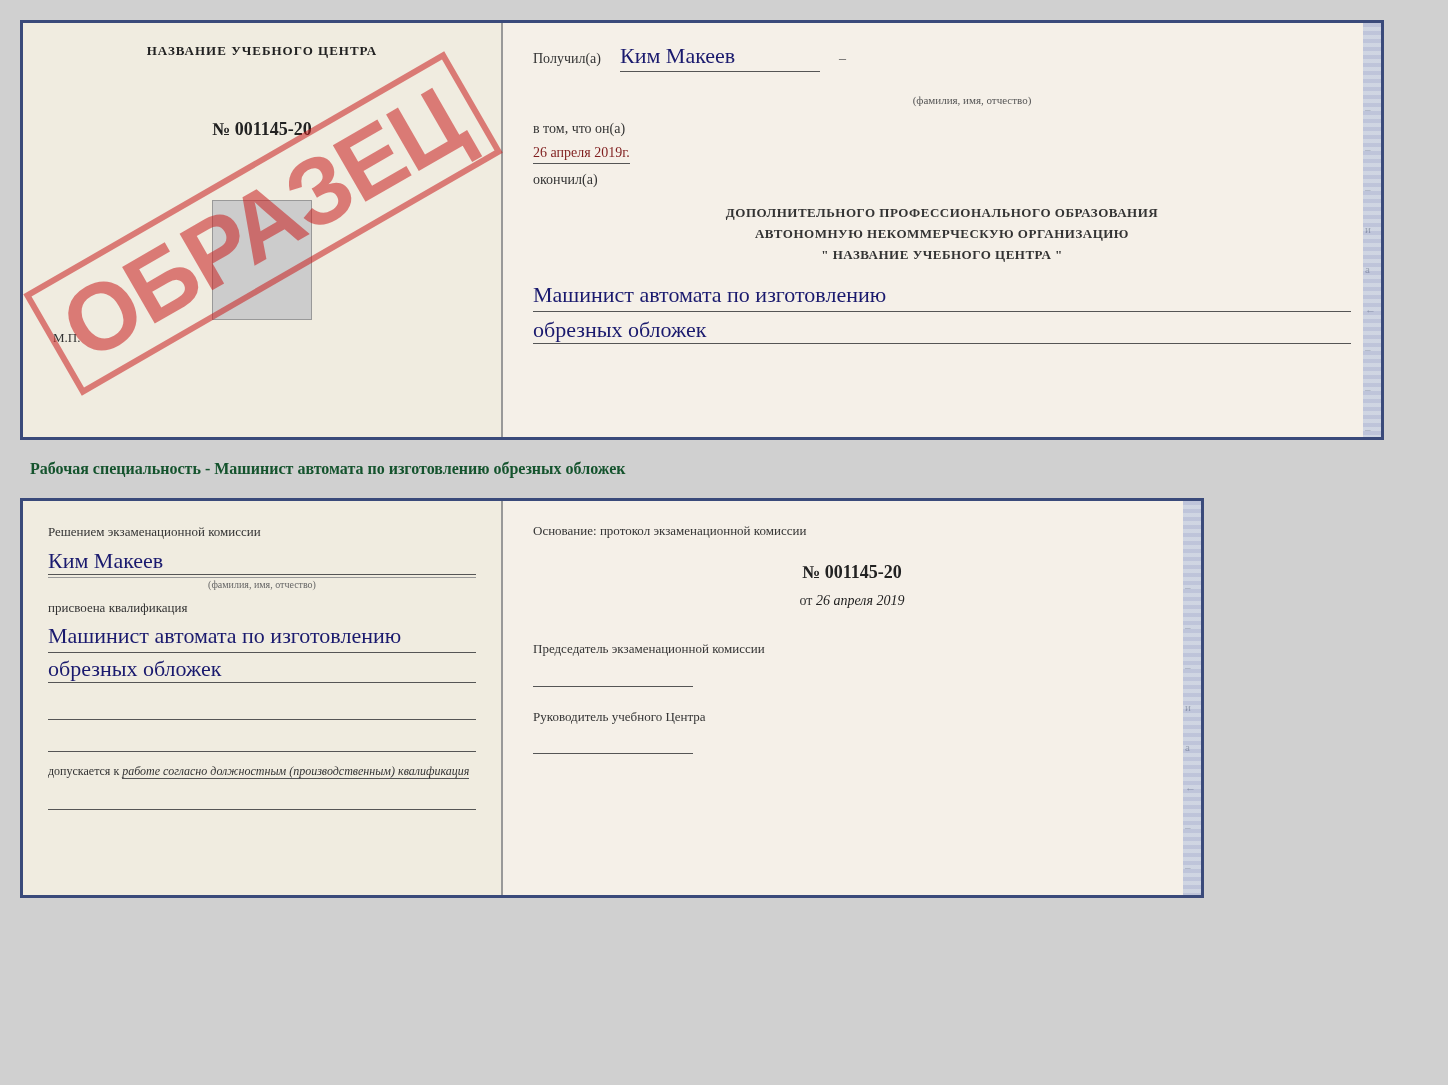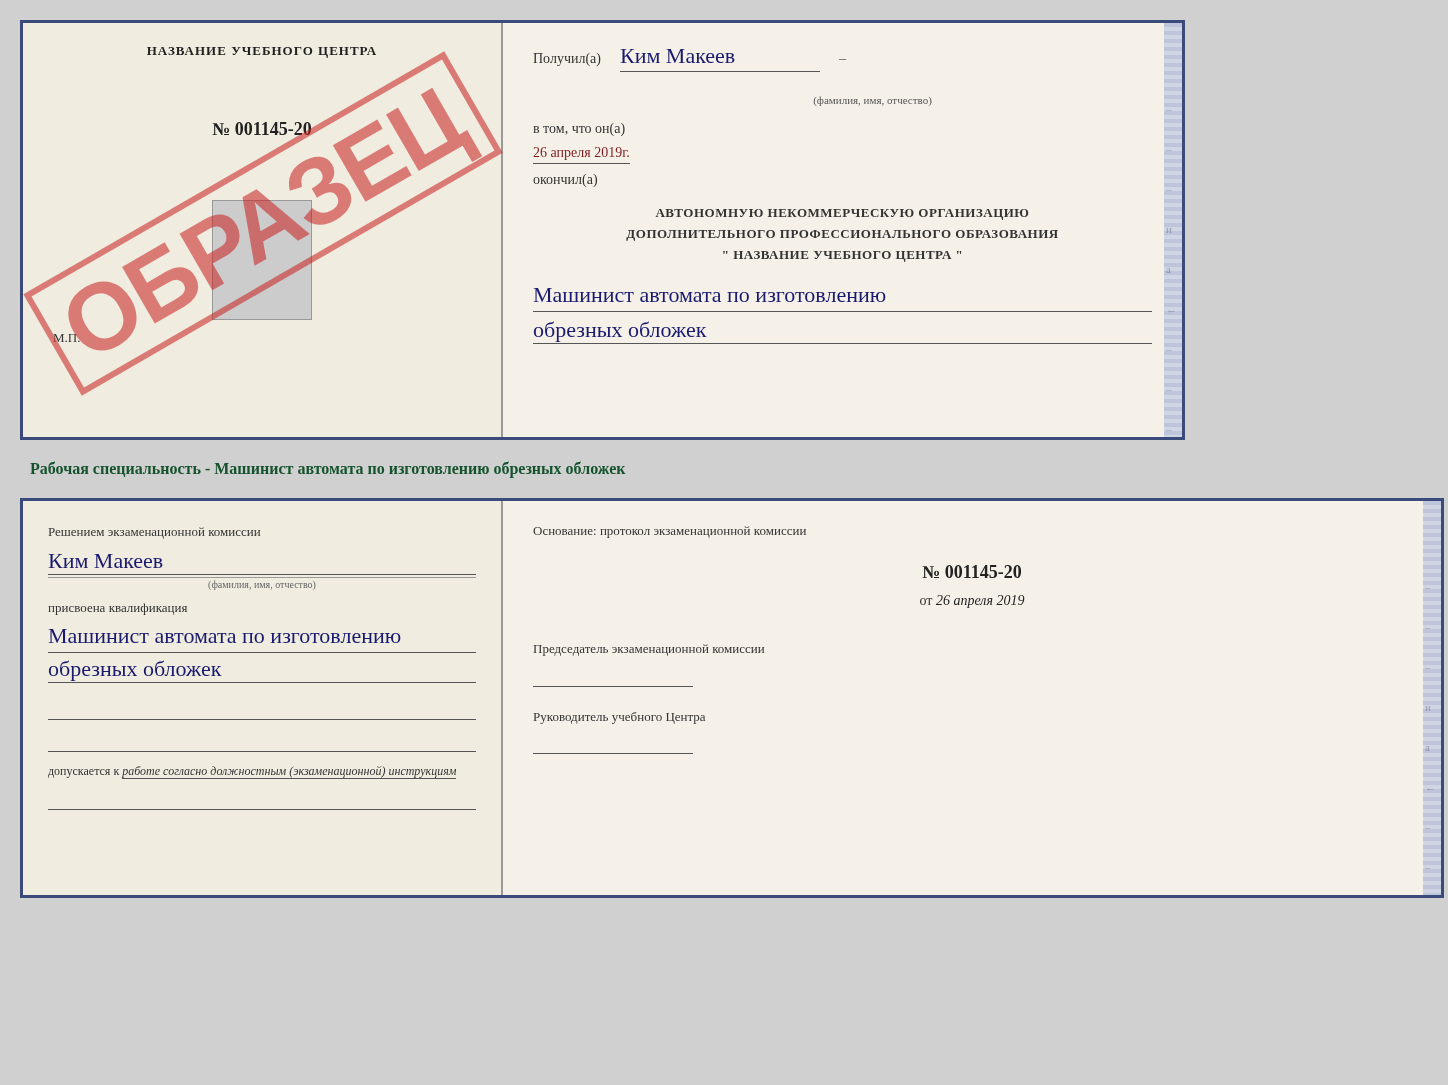--- a/index.html
+++ b/index.html
@@ -15,21 +15,21 @@
       display: flex;
       flex-direction: column;
       gap: 12px;
     }
 
     
     .document-top {
       display: flex;
       background: #f5f0e8;
       border: 3px solid #3a4a7a;
-      width: 1165px;
+      width: 1364px;
       min-height: 420px;
       position: relative;
       overflow: hidden;
     }
 
     .doc-left {
       width: 480px;
       border-right: 2px solid #999;
       padding: 20px 25px;
       position: relative;
@@ -230,21 +230,21 @@
       color: #14532d;
       padding: 8px 0 8px 10px;
       font-weight: bold;
     }
 
     
     .document-bottom {
       display: flex;
       background: #f5f0e8;
       border: 3px solid #3a4a7a;
-      width: 1424px;
+      width: 1184px;
       min-height: 400px;
       position: relative;
       overflow: hidden;
     }
 
     .doc-bottom-left {
       width: 480px;
       border-right: 2px solid #999;
       padding: 20px 25px;
       position: relative;
@@ -442,22 +442,22 @@
       </div>
       <div class="fio-caption">(фамилия, имя, отчество)</div>
 
       <div class="v-tom-line">
         <span>в том, что он(а)</span>
         <span class="date-written">26 апреля 2019г.</span>
         <span>окончил(а)</span>
       </div>
 
       <div class="org-block">
+        <div>ДОПОЛНИТЕЛЬНОГО ПРОФЕССИОНАЛЬНОГО ОБРАЗОВАНИЯ</div>
         <div>АВТОНОМНУЮ НЕКОММЕРЧЕСКУЮ ОРГАНИЗАЦИЮ</div>
-        <div>ДОПОЛНИТЕЛЬНОГО ПРОФЕССИОНАЛЬНОГО ОБРАЗОВАНИЯ</div>
         <div class="org-name-quotes">" НАЗВАНИЕ УЧЕБНОГО ЦЕНТРА "</div>
       </div>
 
       <div class="profession-written">Машинист автомата по изготовлению</div>
       <div class="profession-line2">обрезных обложек</div>
 
       <div class="right-edge-marks">
         <span>–</span>
         <span>–</span>
         <span>–</span>
@@ -488,21 +488,21 @@
       <div class="prisvoena-label">присвоена квалификация</div>
 
       <span class="qualification-written">Машинист автомата по изготовлению</span>
       <span class="qualification-line2">обрезных обложек</span>
 
       <div class="blank-line"></div>
       <div class="blank-line"></div>
 
       <div class="dopuskaetsya-block">
         <span>допускается к</span>
-        <span class="dopuskaetsya-italic">работе согласно должностным (экзаменационной) инструкциям</span>
+        <span class="dopuskaetsya-italic">работе согласно должностным (производственным) квалификация</span>
       </div>
       <div class="final-blank-line"></div>
     </div>
 
     <div class="doc-bottom-right">
 
       <div class="osnovanie-label">Основание: протокол экзаменационной комиссии</div>
 
       <div class="protocol-number">№ 001145-20</div>
 

